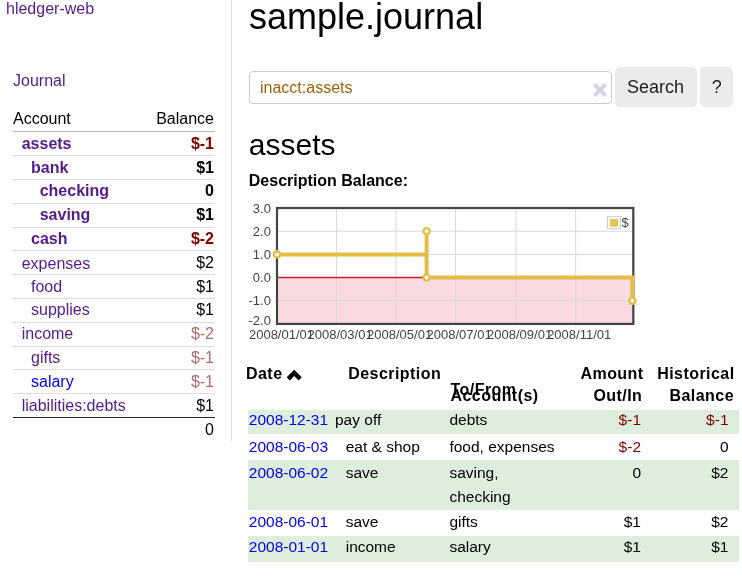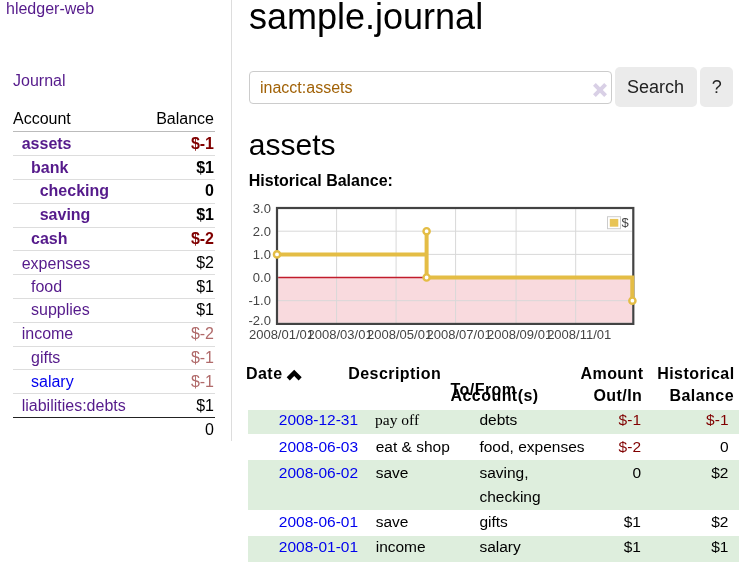--- a/index.html
+++ b/index.html
@@ -5,21 +5,21 @@
 * { margin:0; padding:0; box-sizing:border-box; }
 html,body { width:742px; height:582px; background:#fff; font-family:"Liberation Sans",sans-serif; overflow:hidden; }
 .abs { position:absolute; white-space:nowrap; }
 
 #sidebar { position:absolute; left:0; top:0; width:232px; height:441px; border-right:1px solid #ddd; }
 .purple { color:#551A8B; }
 .blue { color:#0000EE; }
 .neg { color:#800000; }
 .lneg { color:#b06a6a; }
 .b { font-weight:bold; }
-.td { font-size:15.5px; line-height:15.5px;padding-left:30px; }
+.td { font-size:15.5px; line-height:15.5px; }
 .th { font-size:16px; line-height:16px; letter-spacing:0.45px; }
 .row-line { position:absolute; left:13px; width:202px; border-top:1px solid #ddd; height:0; }
 .acct { position:absolute; font-size:16px; line-height:23.8px; height:23.8px; padding-top:0.5px; }
 .bal { position:absolute; font-size:16px; line-height:23.8px; height:23.8px; padding-top:0.5px; right:528px; text-align:right; }
 </style>
 </head>
 <body>
 <div id="sidebar"></div>
 
 <a class="abs purple" style="left:6px; top:0px; font-size:16px; line-height:18px; text-decoration:none;">hledger-web</a>
@@ -72,21 +72,21 @@
 
 <div class="abs" style="left:249px; top:71px; width:363px; height:33px; border:1px solid #ccc; border-radius:4px;"></div>
 <div class="abs" style="left:260px; top:80px; font-size:16px; line-height:16px; color:#a16207;">inacct:assets</div>
 <svg class="abs" style="left:592.5px; top:82.7px;" width="14" height="14">
     <path d="M7 4.2 L2.8 0 L0 2.8 L4.2 7 L0 11.2 L2.8 14 L7 9.8 L11.2 14 L14 11.2 L9.8 7 L14 2.8 L11.2 0 Z" fill="#d9d0e6"></path>
   </svg>
 <div class="abs" style="left:614.5px; top:67px; width:82px; height:40px; background:#ebebeb; border-radius:5px; font-size:18px; line-height:40px; text-align:center; color:#222;">Search</div>
 <div class="abs" style="left:700.3px; top:67px; width:33px; height:40px; background:#ebebeb; border-radius:5px; font-size:18px; line-height:40px; text-align:center; color:#222;">?</div>
 
 <div class="abs" style="left:248.8px; top:129.6px; font-size:30px; line-height:30px;">assets</div>
-<div class="abs b" style="left:248.8px; top:172.5px; font-size:16px; line-height:16px;">Historical Balance:</div>
+<div class="abs b" style="left:248.8px; top:172.5px; font-size:16px; line-height:16px;">Description Balance:</div>
 
 <svg class="abs" style="left:230px; top:200px;" width="420" height="142">
   <rect x="48.2" y="77.5" width="353.9" height="45.2" fill="#f9dade"></rect>
   <g stroke="#d8d8d8" stroke-width="1">
     <line x1="48.2" y1="31.2" x2="402.1" y2="31.2"></line>
     <line x1="48.2" y1="54.4" x2="402.1" y2="54.4"></line>
     <line x1="48.2" y1="100.7" x2="402.1" y2="100.7"></line>
     <line x1="106.6" y1="9.2" x2="106.6" y2="122.7"></line>
     <line x1="166.1" y1="9.2" x2="166.1" y2="122.7"></line>
     <line x1="225.6" y1="9.2" x2="225.6" y2="122.7"></line>
@@ -133,21 +133,21 @@
 <div class="abs b th" style="right:98.4px; top:366.3px;text-align:center;">Amount</div>
 <div class="abs b th" style="right:99.7px; top:387.5px;">Out/In</div>
 <div class="abs b th" style="right:7.4px; top:366.3px;">Historical</div>
 <div class="abs b th" style="right:8px; top:387.5px;">Balance</div>
 
 <div class="abs" style="left:247.5px; top:410.3px; width:491px; height:24px; background:#deeedd;"></div>
 <div class="abs" style="left:247.5px; top:460.3px; width:491px; height:50px; background:#deeedd;"></div>
 <div class="abs" style="left:247.5px; top:536px; width:491px; height:26px; background:#deeedd;"></div>
 
 <div class="abs blue td" style="left:248.8px; top:412.4px;">2008-12-31</div>
-<div class="abs td" style="left:345px; top:412.4px;font-family:Liberation Serif, serif;">pay off</div>
+<div class="abs td" style="left:335px; top:412.4px;">pay off</div>
 <div class="abs td" style="left:449.4px; top:412.4px;">debts</div>
 <div class="abs neg td" style="right:101px; top:412.4px;">$-1</div>
 <div class="abs neg td" style="right:13.5px; top:412.4px;">$-1</div>
 
 <div class="abs blue td" style="left:248.8px; top:438.9px;">2008-06-03</div>
 <div class="abs td" style="left:345.7px; top:438.9px;">eat &amp; shop</div>
 <div class="abs td" style="left:449.4px; top:438.9px;">food, expenses</div>
 <div class="abs neg td" style="right:101px; top:438.9px;">$-2</div>
 <div class="abs td" style="right:13.5px; top:438.9px;">0</div>
 

